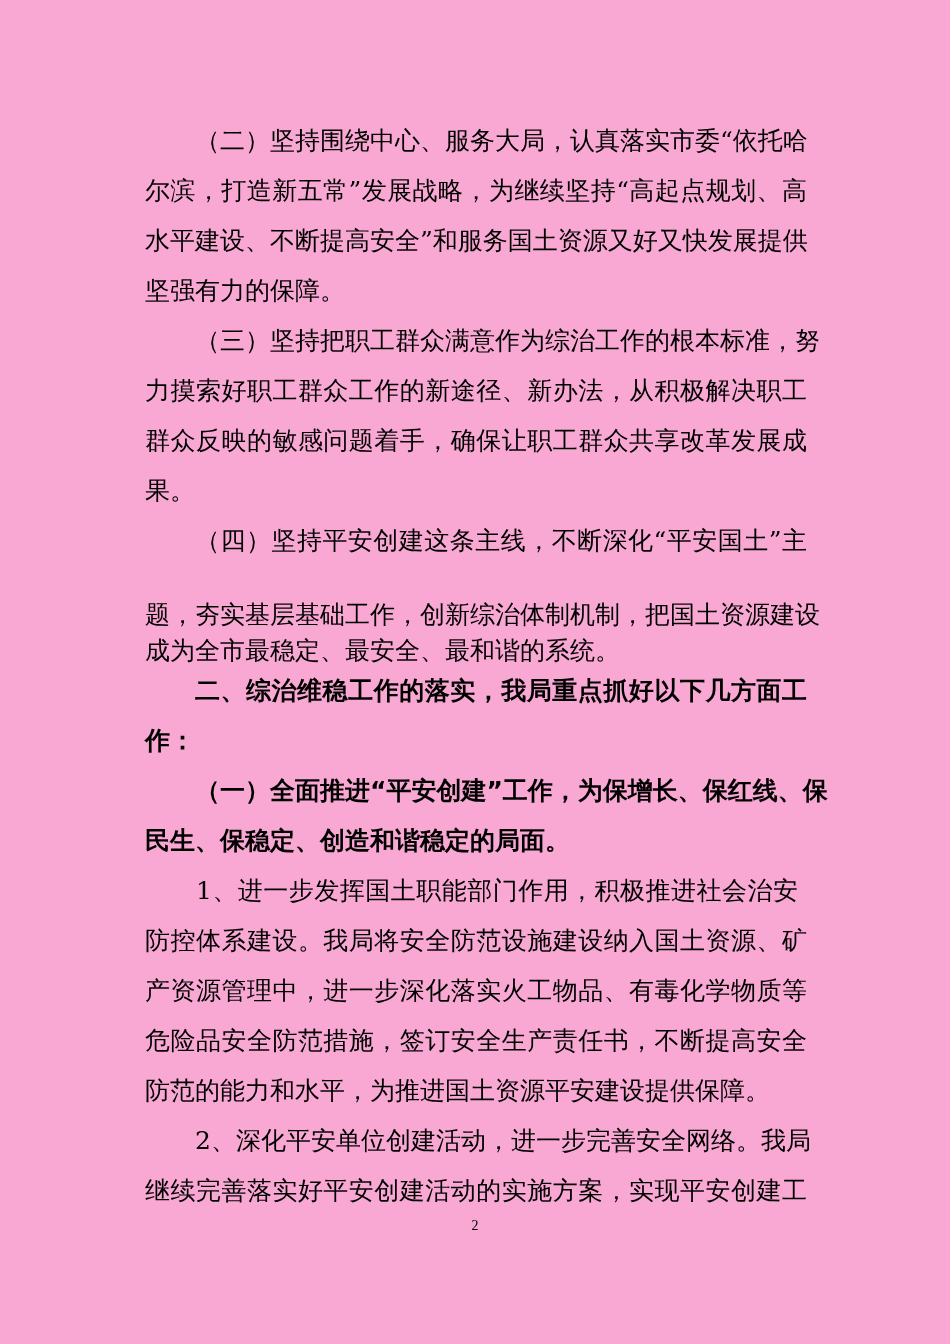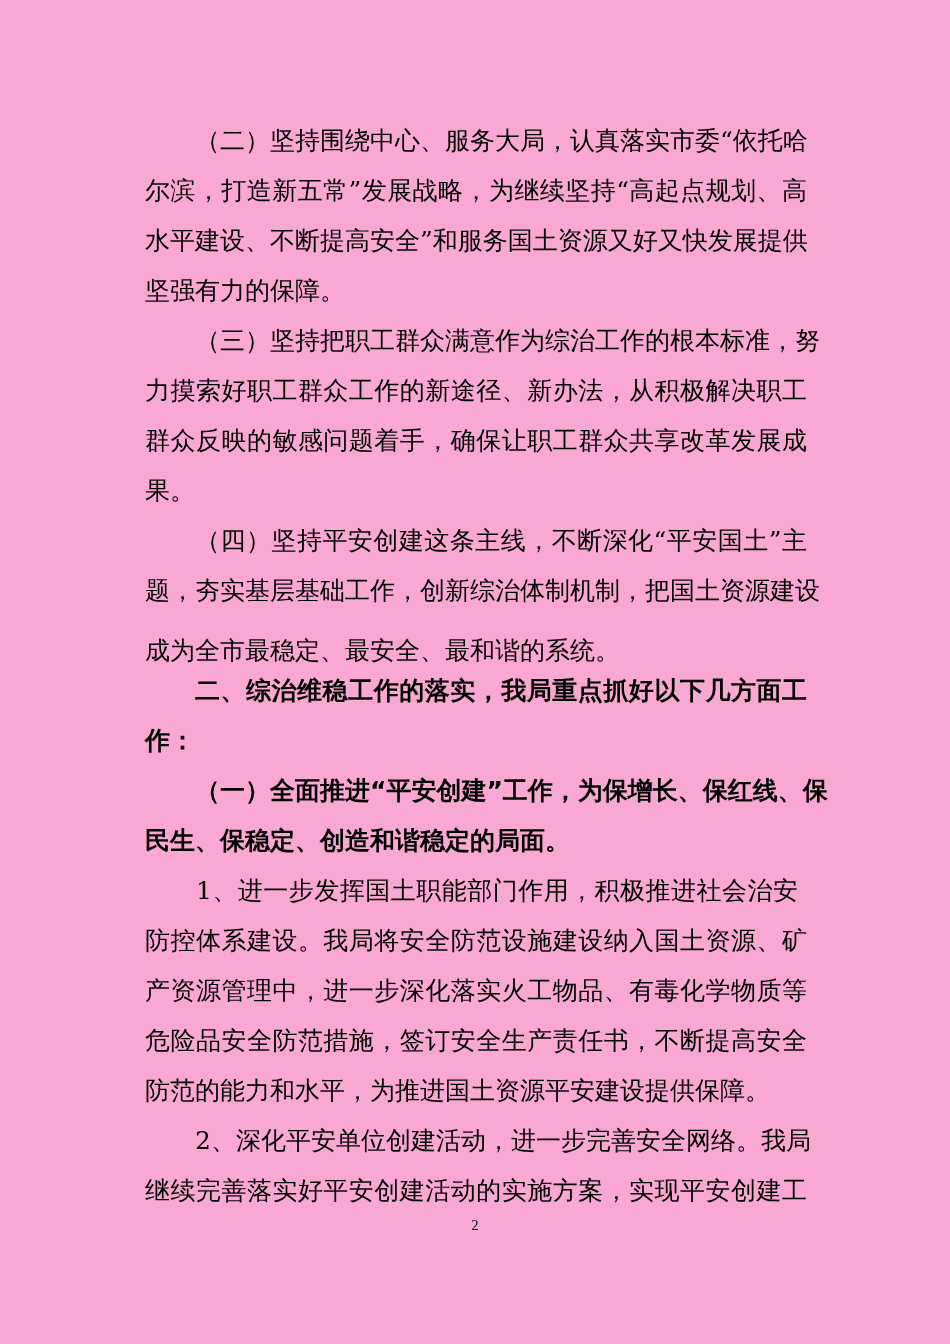--- a/index.html
+++ b/index.html
@@ -73,21 +73,21 @@
 
   <div>
     <div class="line indent" style="top:326px">（三）坚持把职工群众满意作为综治工作的根本标准，努</div>
     <div class="line" style="top:376px">力摸索好职工群众工作的新途径、新办法，从积极解决职工</div>
     <div class="line" style="top:426px">群众反映的敏感问题着手，确保让职工群众共享改革发展成</div>
     <div class="line last" style="top:476px">果。</div>
   </div>
 
   <div>
     <div class="line indent" style="top:526px">（四）坚持平安创建这条主线，不断深化“平安国土”主</div>
-    <div class="line" style="top:576px">题，夯实基层基础工作，创新综治体制机制，把国土资源建设</div>
+    <div class="line" style="top:600px">题，夯实基层基础工作，创新综治体制机制，把国土资源建设</div>
     <div class="line last" style="top:636px">成为全市最稳定、最安全、最和谐的系统。</div>
   </div>
 
   <div>
     <div class="line indent bold" style="top:676px">二、综治维稳工作的落实，我局重点抓好以下几方面工</div>
     <div class="line bold last" style="top:726px">作：</div>
   </div>
 
   <div>
     <div class="line indent bold" style="top:776px">（一）全面推进“平安创建”工作，为保增长、保红线、保</div>

